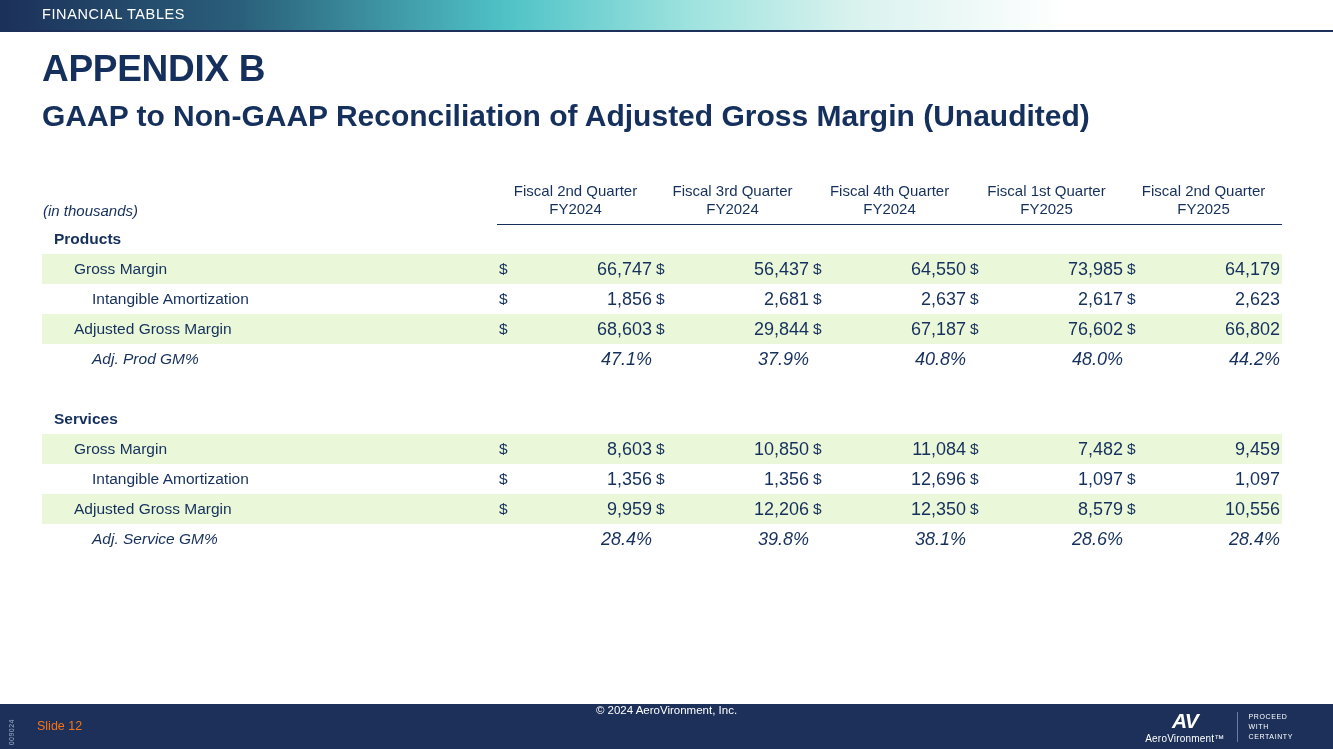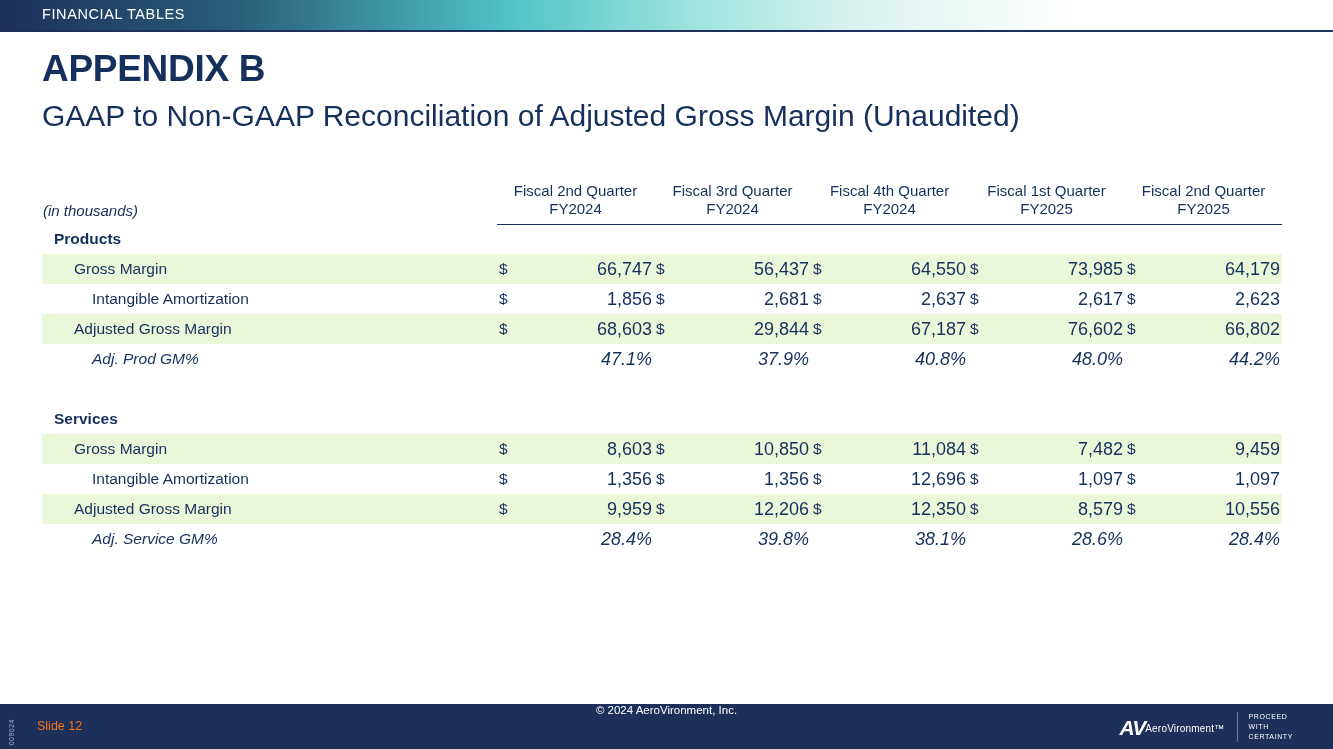--- a/index.html
+++ b/index.html
@@ -45,21 +45,21 @@
     font-size: 37px;
     font-weight: bold;
     color: #15305c;
     letter-spacing: -0.3px;
   }
   .subtitle {
     position: absolute;
     left: 42px;
     top: 99px;
     font-size: 30px;
-    font-weight: 400;
+    font-weight: 700;
     color: #15305c;
   }
 
   
   .table-wrap {
     position: absolute;
     left: 42px;
     top: 180px;
     width: 1240px;
   }
@@ -157,21 +157,21 @@
   .logo-group {
     position: absolute;
     right: 40px;
     top: 5px;
     display: flex;
     align-items: center;
     height: 36px;
   }
   .av-logo {
     display: flex;
-    flex-direction: row;
+    flex-direction: column;
     align-items: center;
     padding-right: 12px;
   }
   .av-mark {
     font-size: 21px;
     font-weight: bold;
     font-style: italic;
     color: #ffffff;
     line-height: 1;
     letter-spacing: -1px;

